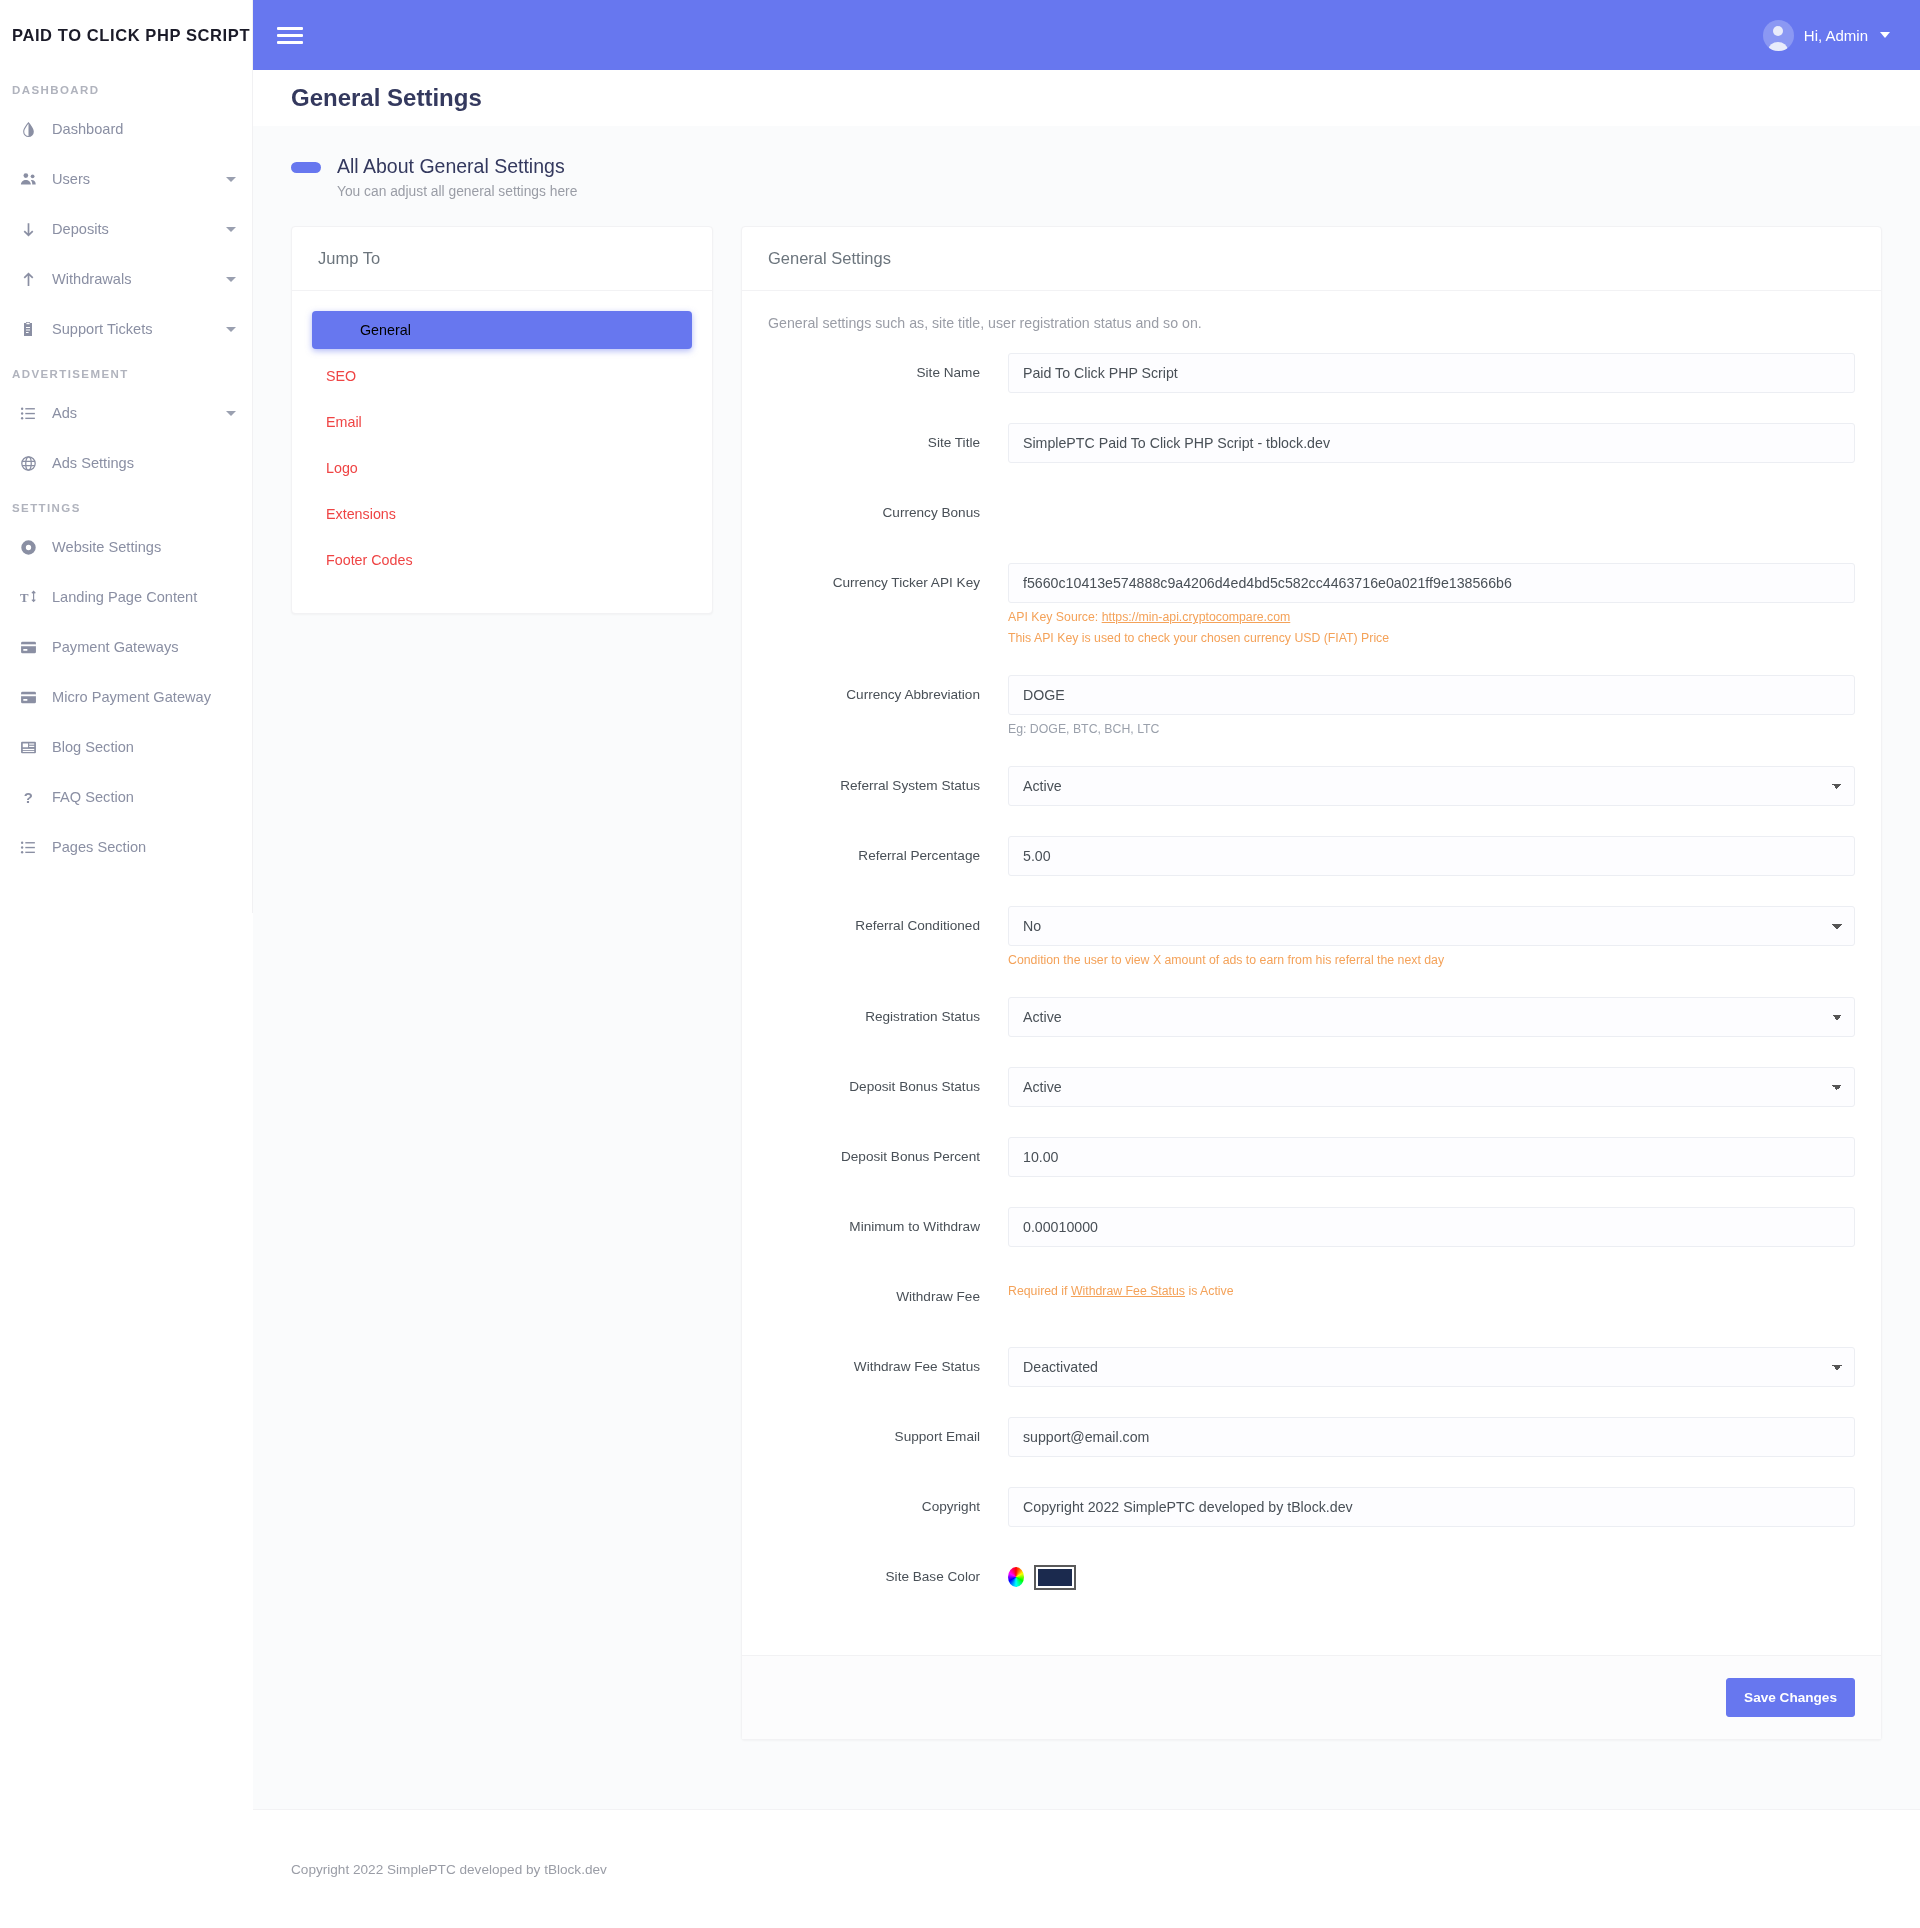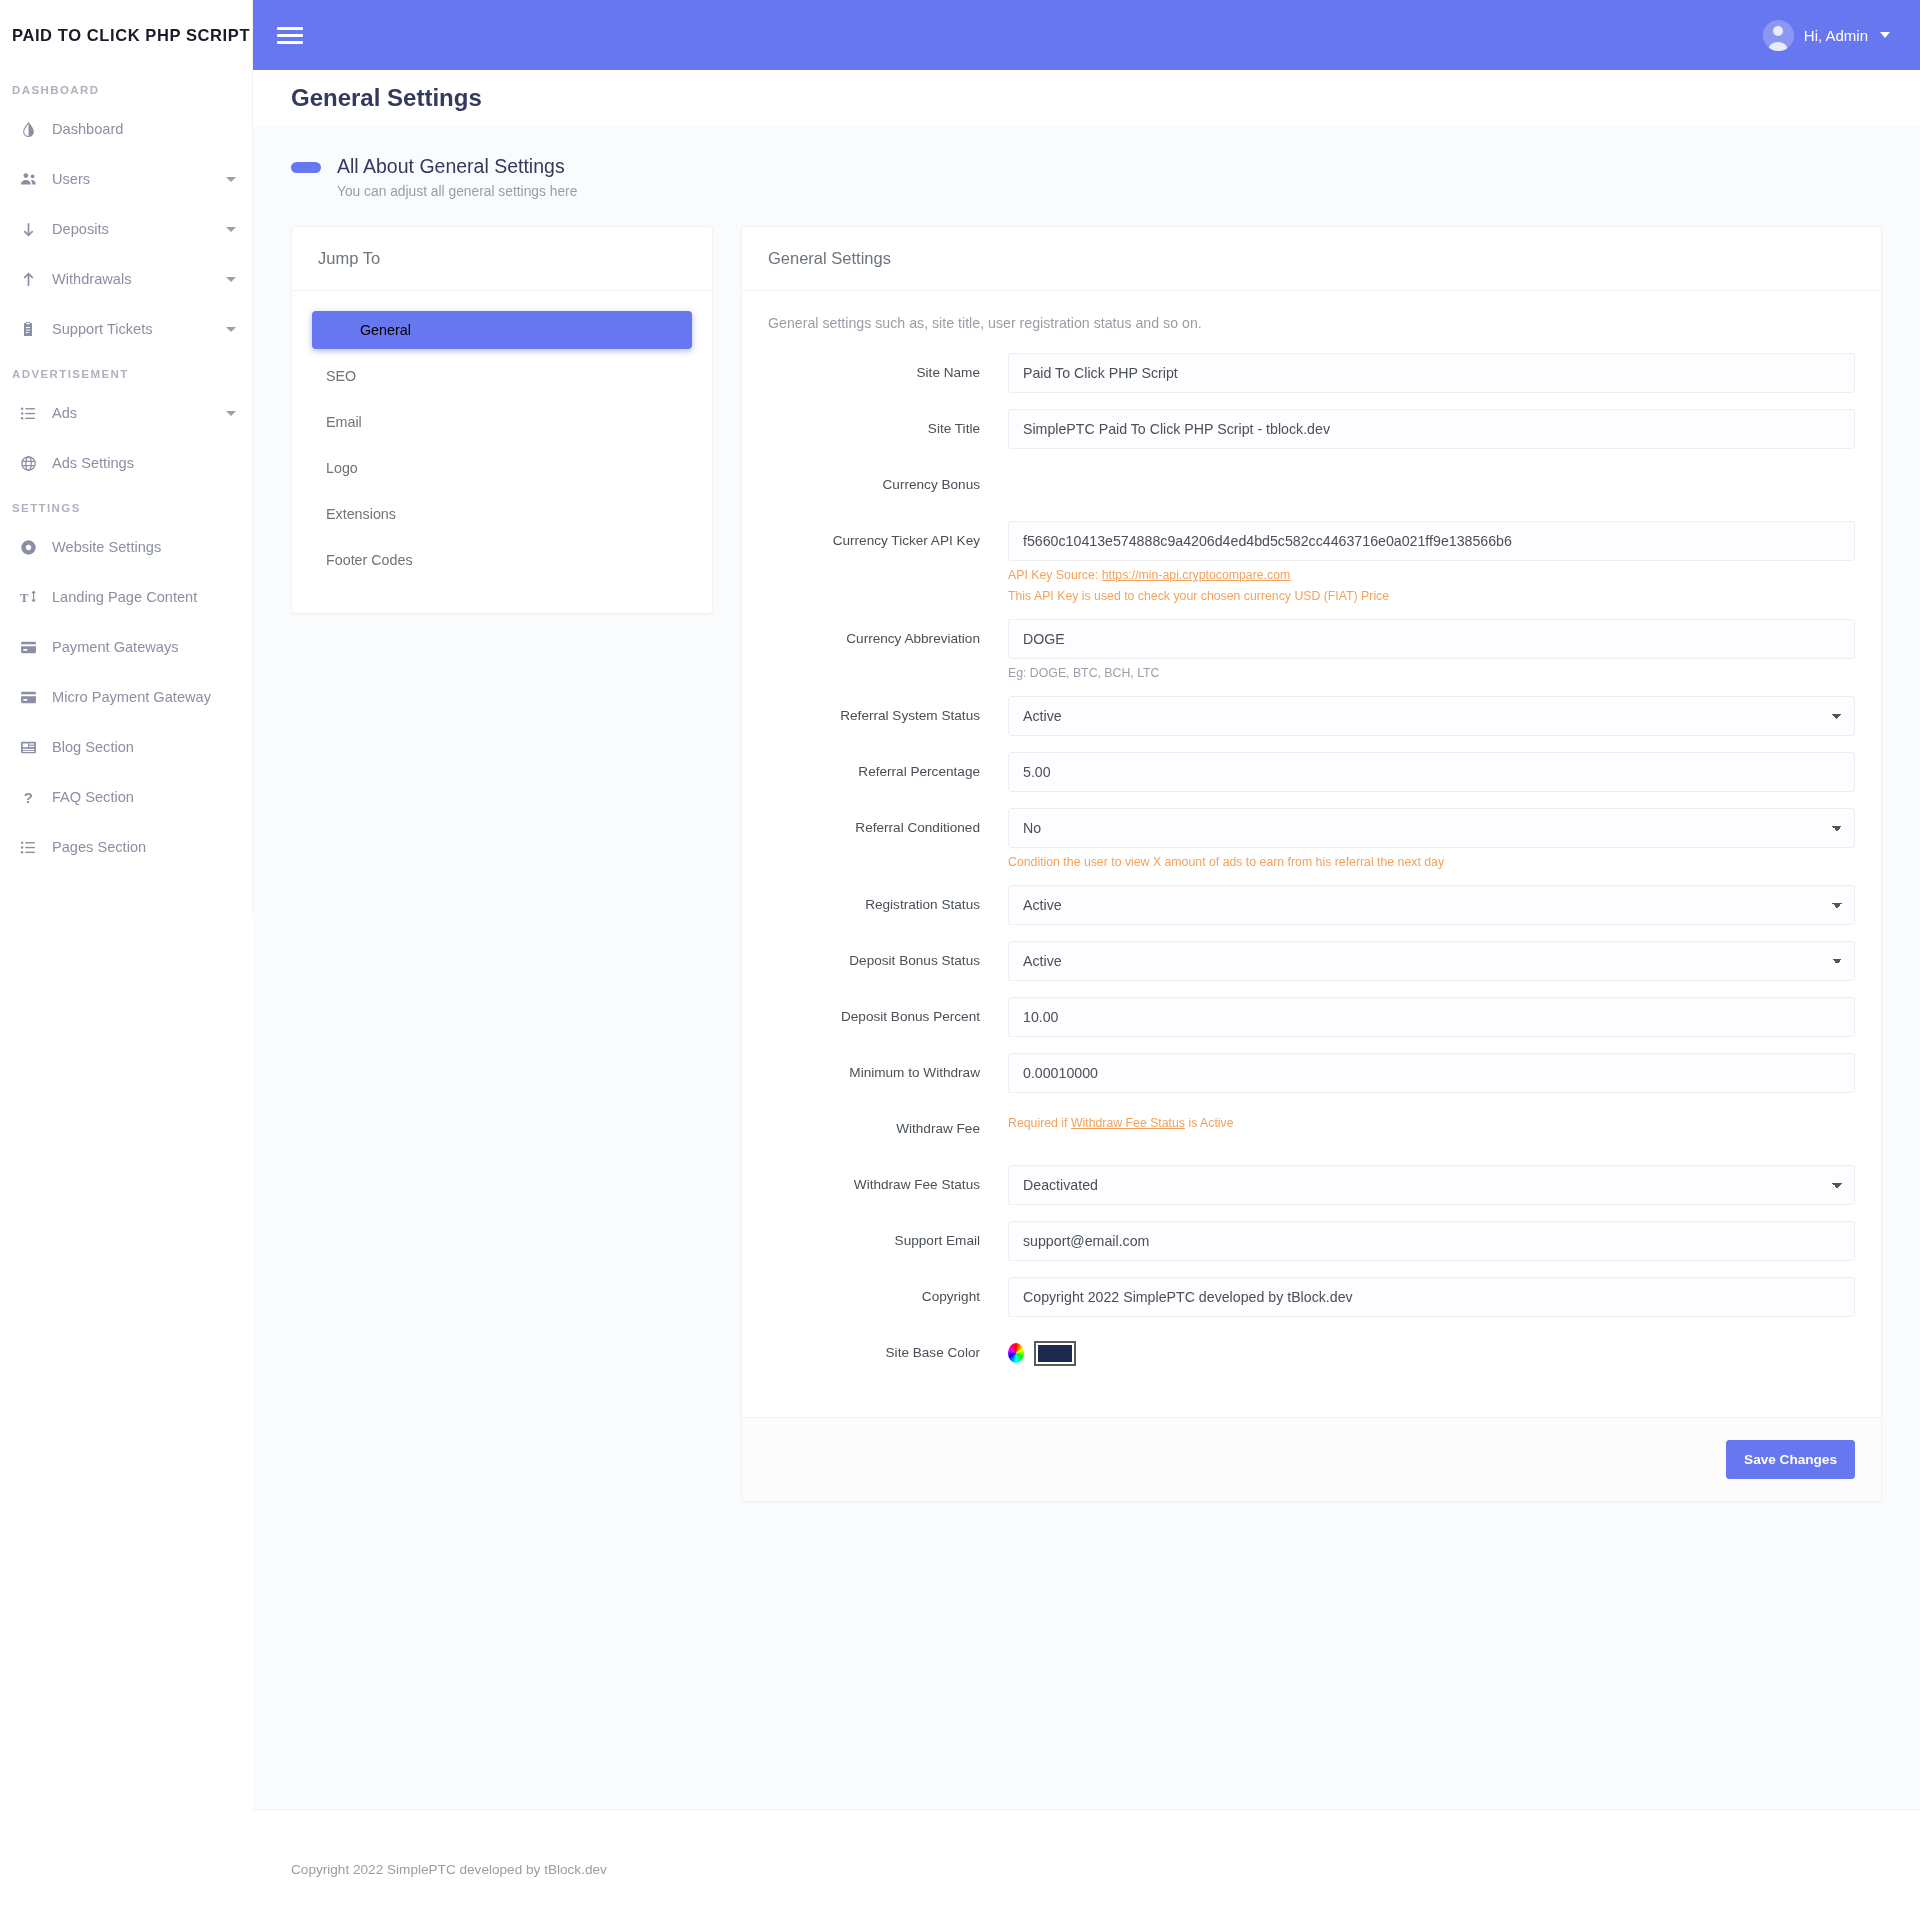--- a/index.html
+++ b/index.html
@@ -214,21 +214,21 @@
   }
   .card-body { padding: 24px 26px 28px 26px; }
 
   
   .jump-card { width: 422px; flex: none; }
   .jump-list { padding: 20px 20px 26px 20px; }
   .jump-item {
     display: block;
     padding: 11px 14px;
     border-radius: 4px;
-    color: #737373;
+    color: #ef4444;
     font-size: 14.3px;
     text-decoration: none;
     cursor: pointer;
     margin-bottom: 8px;
   }
   .jump-item.active {
     background: #6777ef;
     color: #000000;
     box-shadow: 0 2px 6px rgba(103,119,239,.5);
     padding-left: 48px;
@@ -238,21 +238,21 @@
   .settings-card { flex: 1; }
   .settings-desc {
     font-size: 14.2px;
     color: #9a9da6;
     padding: 0 0 22px 0;
   }
 
   .form-row {
     display: flex;
     align-items: flex-start;
-    margin-bottom: 16px;
+    margin-bottom: 30px;
   }
   .form-label {
     width: 240px;
     min-width: 240px;
     text-align: right;
     padding-right: 28px;
     font-size: 13.6px;
     color: #495057;
     line-height: 40px;
   }

